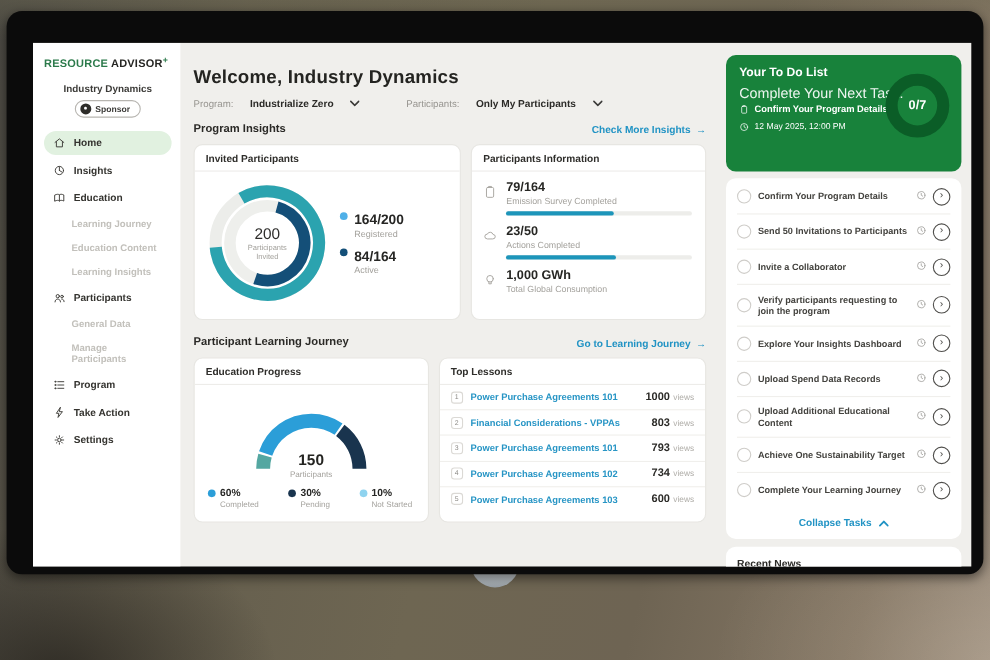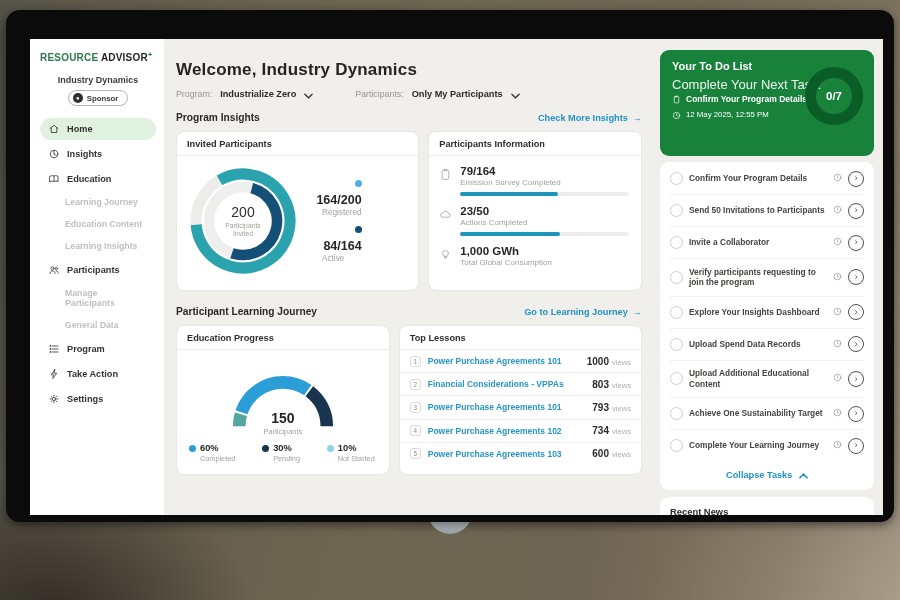--- a/index.html
+++ b/index.html
@@ -36,41 +36,41 @@
   .nav-item { display:flex; align-items:center; gap:7px; padding:5px 8px; border-radius:12px;
     font-size:9.2px; font-weight:700; color:#34332f; margin:1.5px 0; cursor:default; }
   .nav-item.active { background:#e1f1e0; }
   .nav-sub { padding:6px 8px 6px 25px; font-size:8.7px; font-weight:600; color:#c2c0bb; }
   .nav-item svg { flex:none; stroke:#3b3a36; stroke-width:1.7; fill:none; stroke-linecap:round; stroke-linejoin:round; }
 
   
   .main { width:490px; flex:none; padding:8px 12px 9px 12px; }
   h1 { font-size:17px; font-weight:800; color:#242421; margin:13px 0 9px; letter-spacing:.2px; }
   .filters { display:flex; gap:42px; align-items:center; margin-bottom:13px; }
-  .filter { display:flex; align-items:flex-end; gap:8px; }
+  .filter { display:flex; align-items:center; gap:15px; }
   .f-label { font-size:8.8px; color:#96948f; }
   .f-value { font-size:9.2px; font-weight:800; color:#2c2b28; }
   .chev { width:9px; height:6px; }
   .chev polyline { fill:none; stroke:#3b3a38; stroke-width:1.6; stroke-linecap:round; }
 
   .section-head { display:flex; justify-content:space-between; align-items:center; margin-bottom:8px; }
   .section-title { font-size:10.2px; font-weight:800; color:#2b2a27; }
   .section-link { font-size:9.2px; font-weight:800; color:#2193c4; cursor:pointer; display:flex; gap:5px; align-items:center; }
   .cards-row { display:flex; gap:9px; }
   .card { background:#fff; border:1px solid #e7e6e2; border-radius:8px; overflow:hidden; }
   .card-head { padding:7px 10px 6px; border-bottom:1px solid #edece9; font-size:9.2px; font-weight:800; color:#2f2e2b; }
 
   .invited-card { width:247px; height:160px; }
   .inv-body { display:flex; align-items:center; gap:6px; padding:5px 6px; }
   .donut-wrap { position:relative; width:120px; height:120px; flex:none; }
   .donut-center { position:absolute; inset:0; display:flex; flex-direction:column; align-items:center; justify-content:center; text-align:center; }
   .dc-val { font-size:14px; font-weight:400; }
   .dc-lab { font-size:6.8px; color:#a3a19c; width:52px; line-height:1.25; margin-top:2px; }
   .leg { margin:9px 0; }
-  .leg-val { font-size:12.5px; font-weight:800; display:flex; align-items:flex-end; gap:6px; color:#262624;flex-direction:column; }
+  .leg-val { font-size:12.5px; font-weight:800; display:flex; align-items:flex-start; gap:6px; color:#262624; }
   .dot { width:7px; height:7px; border-radius:50%; flex:none; }
   .leg-lab { font-size:8.2px; color:#a3a19c; margin-left:13px; margin-top:1px; }
 
   .info-card { width:217px; height:160px; }
   .info-body { padding:9px 12px 0 10px; }
   .metric { display:flex; gap:8px; margin-bottom:9px; }
   .metric svg { flex:none; stroke:#a8a6a1; stroke-width:1.6; fill:none; stroke-linecap:round; stroke-linejoin:round; margin-top:3px; }
   .m-val { font-size:11.5px; font-weight:800; color:#262623; }
   .m-lab { font-size:8px; color:#a3a19c; margin-top:1px; }
   .m-body { flex:1; }
@@ -166,22 +166,22 @@
       <div class="nav-sub">Learning Insights</div>
       <div class="nav-item">
         <svg width="12" height="12" viewBox="0 0 24 24">
               <circle cx="9" cy="8.5" r="3"></circle>
               <path d="M4 19 C4 15.5 6.5 13.8 9 13.8 C11.5 13.8 14 15.5 14 19"></path>
               <circle cx="16.8" cy="9.2" r="2.4"></circle>
               <path d="M16.2 13.8 C18.9 13.8 20.5 15.8 20.5 18.5"></path>
             </svg>
         <span>Participants</span>
       </div>
+      <div class="nav-sub">General Data</div>
       <div class="nav-sub">Manage Participants</div>
-      <div class="nav-sub">General Data</div>
       <div class="nav-item">
         <svg width="12" height="12" viewBox="0 0 24 24">
               <path d="M9 6 H20 M9 12 H20 M9 18 H20"></path>
               <circle cx="4.6" cy="6" r="1"></circle>
               <circle cx="4.6" cy="12" r="1"></circle>
               <circle cx="4.6" cy="18" r="1"></circle>
             </svg>
         <span>Program</span>
       </div>
       <div class="nav-item">
@@ -394,21 +394,21 @@
               <rect x="6" y="4.5" width="12" height="16.5" rx="2"></rect>
               <path d="M9.5 4.5 V2.8 H14.5 V4.5"></path>
             </svg>
         <span>Confirm Your Program Details</span>
       </div>
       <div class="gc-row gc-date">
         <svg width="9" height="9" viewBox="0 0 24 24">
               <circle cx="12" cy="12" r="8.5"></circle>
               <path d="M12 7.5 V12 L15.5 14"></path>
             </svg>
-        <span>12 May 2025, 12:55 PM</span>
+        <span>12 May 2025, 12:00 PM</span>
       </div>
       <div class="gc-circle">
         <span>0/7</span>
       </div>
     </div>
 
     <div class="tasks-card">
       <div class="task">
         <span class="task-check"></span>
         <span class="task-label">Confirm Your Program Details</span>

